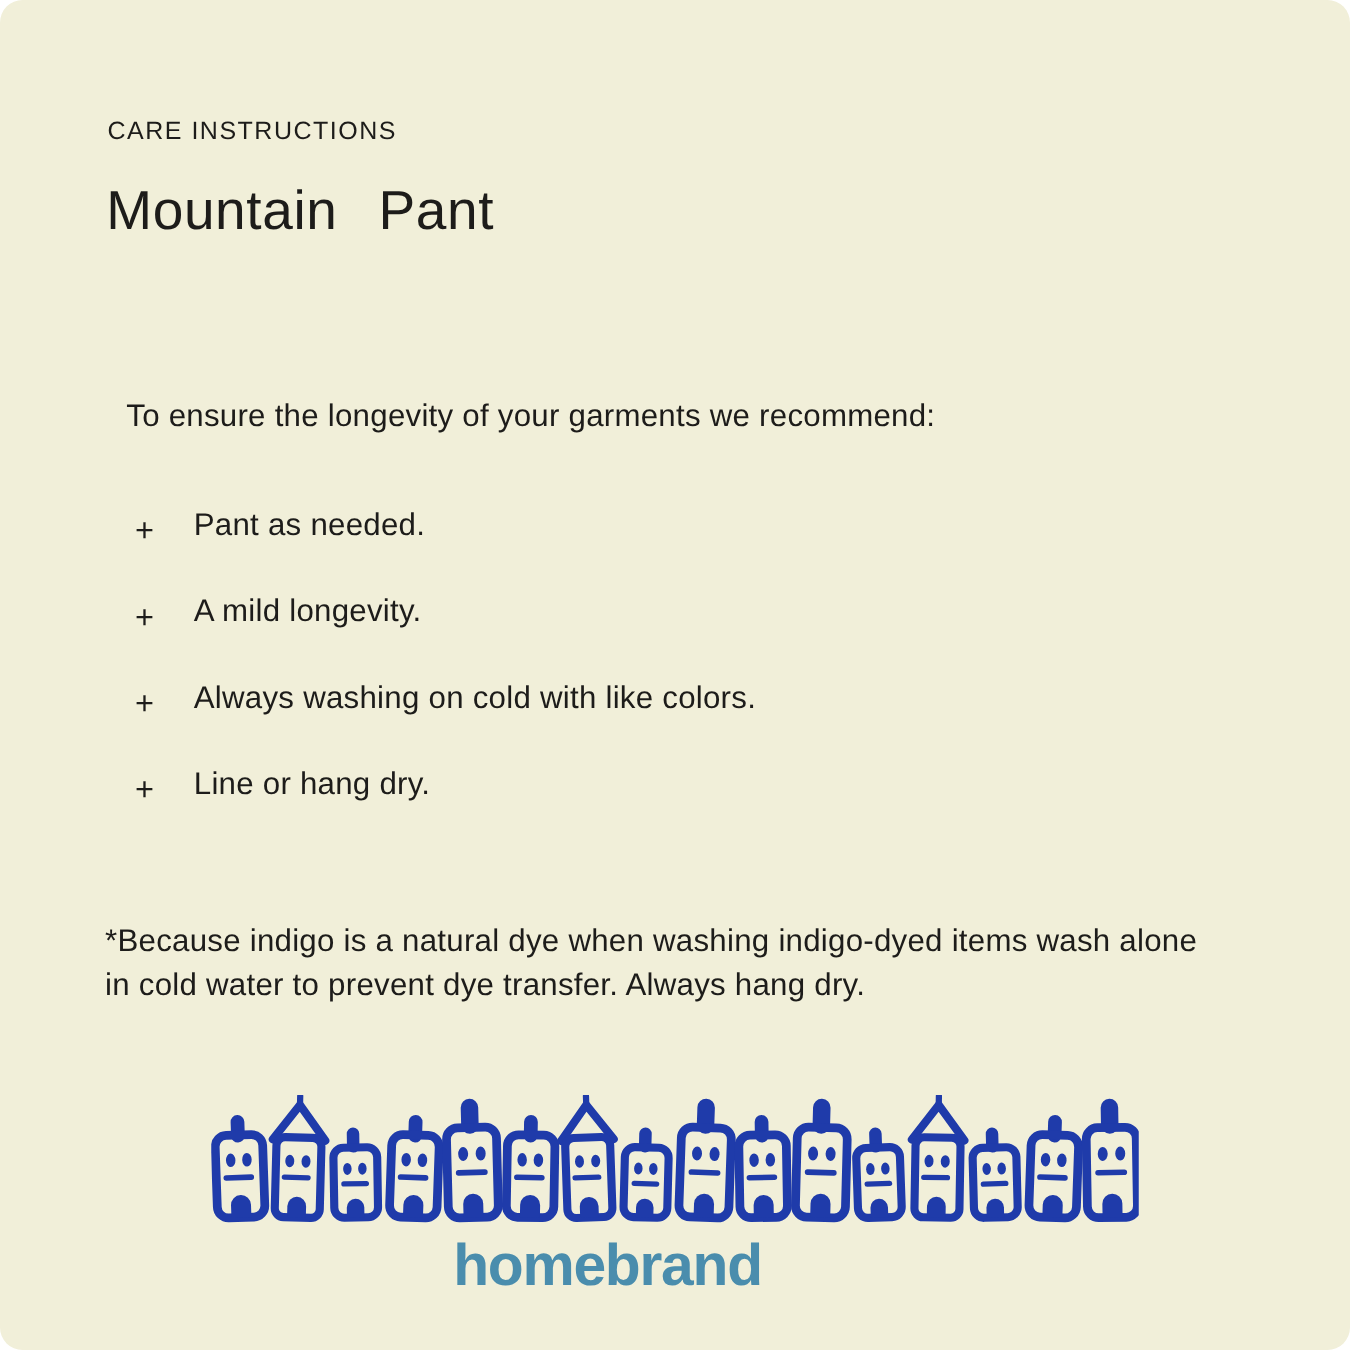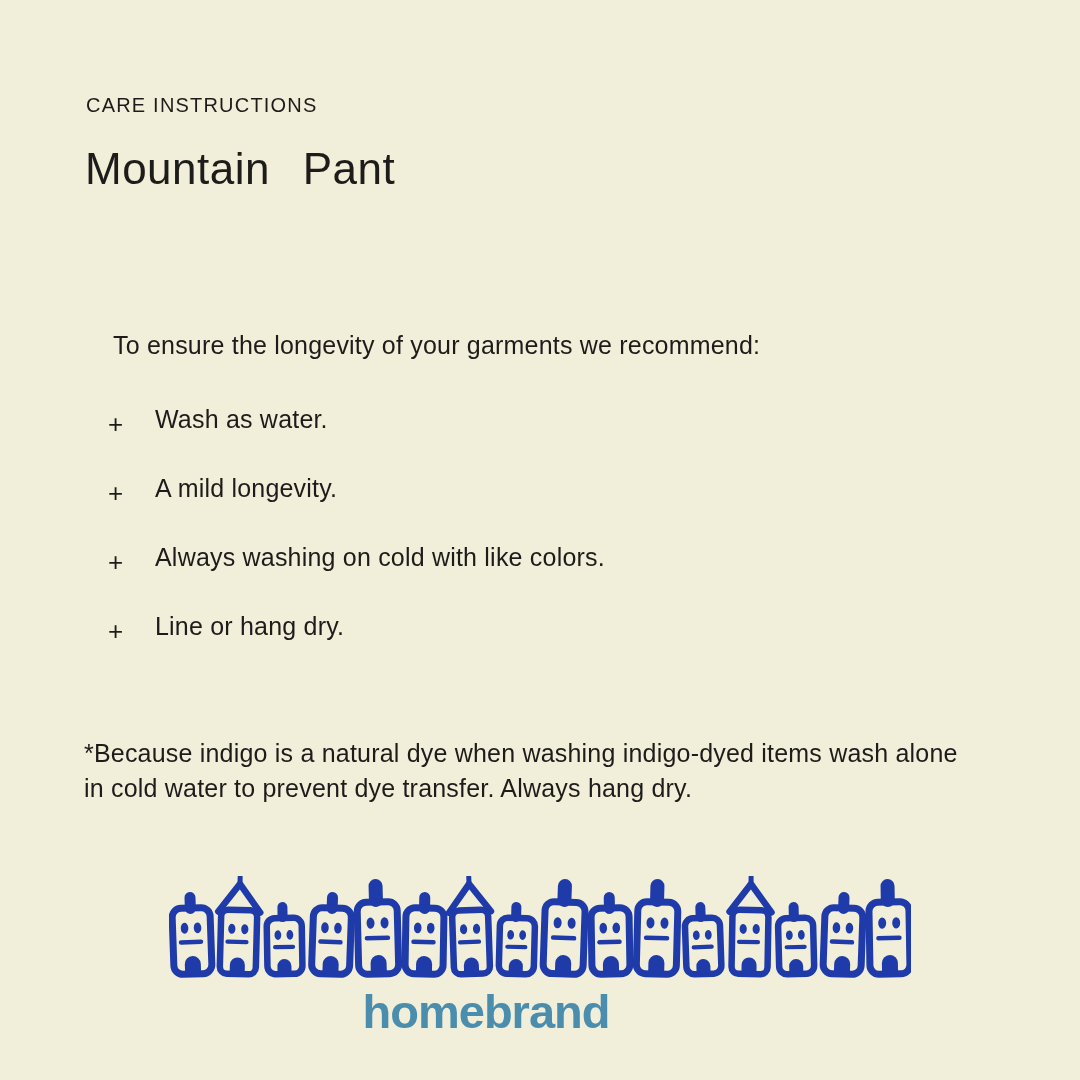--- a/index.html
+++ b/index.html
@@ -22,21 +22,21 @@
   }
   .title{
     position:absolute;left:85px;top:144px;
     margin:0;
     font-size:44px;font-weight:400;
     letter-spacing:0.5px;word-spacing:20px;
     color:#1d1c1a;
   }
   .intro{
     position:absolute;left:97px;top:314px;
-    margin:16px;
+    margin:4px;
     font-size:25px;line-height:30px;
     letter-spacing:0.2px;
   }
   .care-list{
     position:absolute;left:108px;top:404px;
     margin:0;padding:0;list-style:none;
   }
   .care-list li{
     display:flex;align-items:baseline;
     margin:0 0 38px 0;
@@ -65,32 +65,32 @@
   .logo{
     position:absolute;left:0;top:984px;width:972px;
     text-align:center;
     font-size:47px;font-weight:700;
     letter-spacing:-1px;
   }
 </style>
 </head>
 <body>
 
-<div class="canvas" style="background: rgb(241, 239, 217); color: rgb(29, 28, 26);">
+<div class="canvas" style="background: rgb(241, 239, 217); color: rgb(29, 28, 26); border-radius: 18px;">
 
   <div class="eyebrow">CARE INSTRUCTIONS</div>
 
   <h1 class="title">Mountain Pant</h1>
 
   <p class="intro">To ensure the longevity of your garments we recommend:</p>
 
   <ul class="care-list" id="care-list">
       <li>
         <span class="plus">+</span>
-        <span class="item-text">Wash as water.</span>
+        <span class="item-text">Pant as needed.</span>
       </li>
       <li>
         <span class="plus">+</span>
         <span class="item-text">A mild longevity.</span>
       </li>
       <li>
         <span class="plus">+</span>
         <span class="item-text">Always washing on cold with like colors.</span>
       </li>
       <li>

